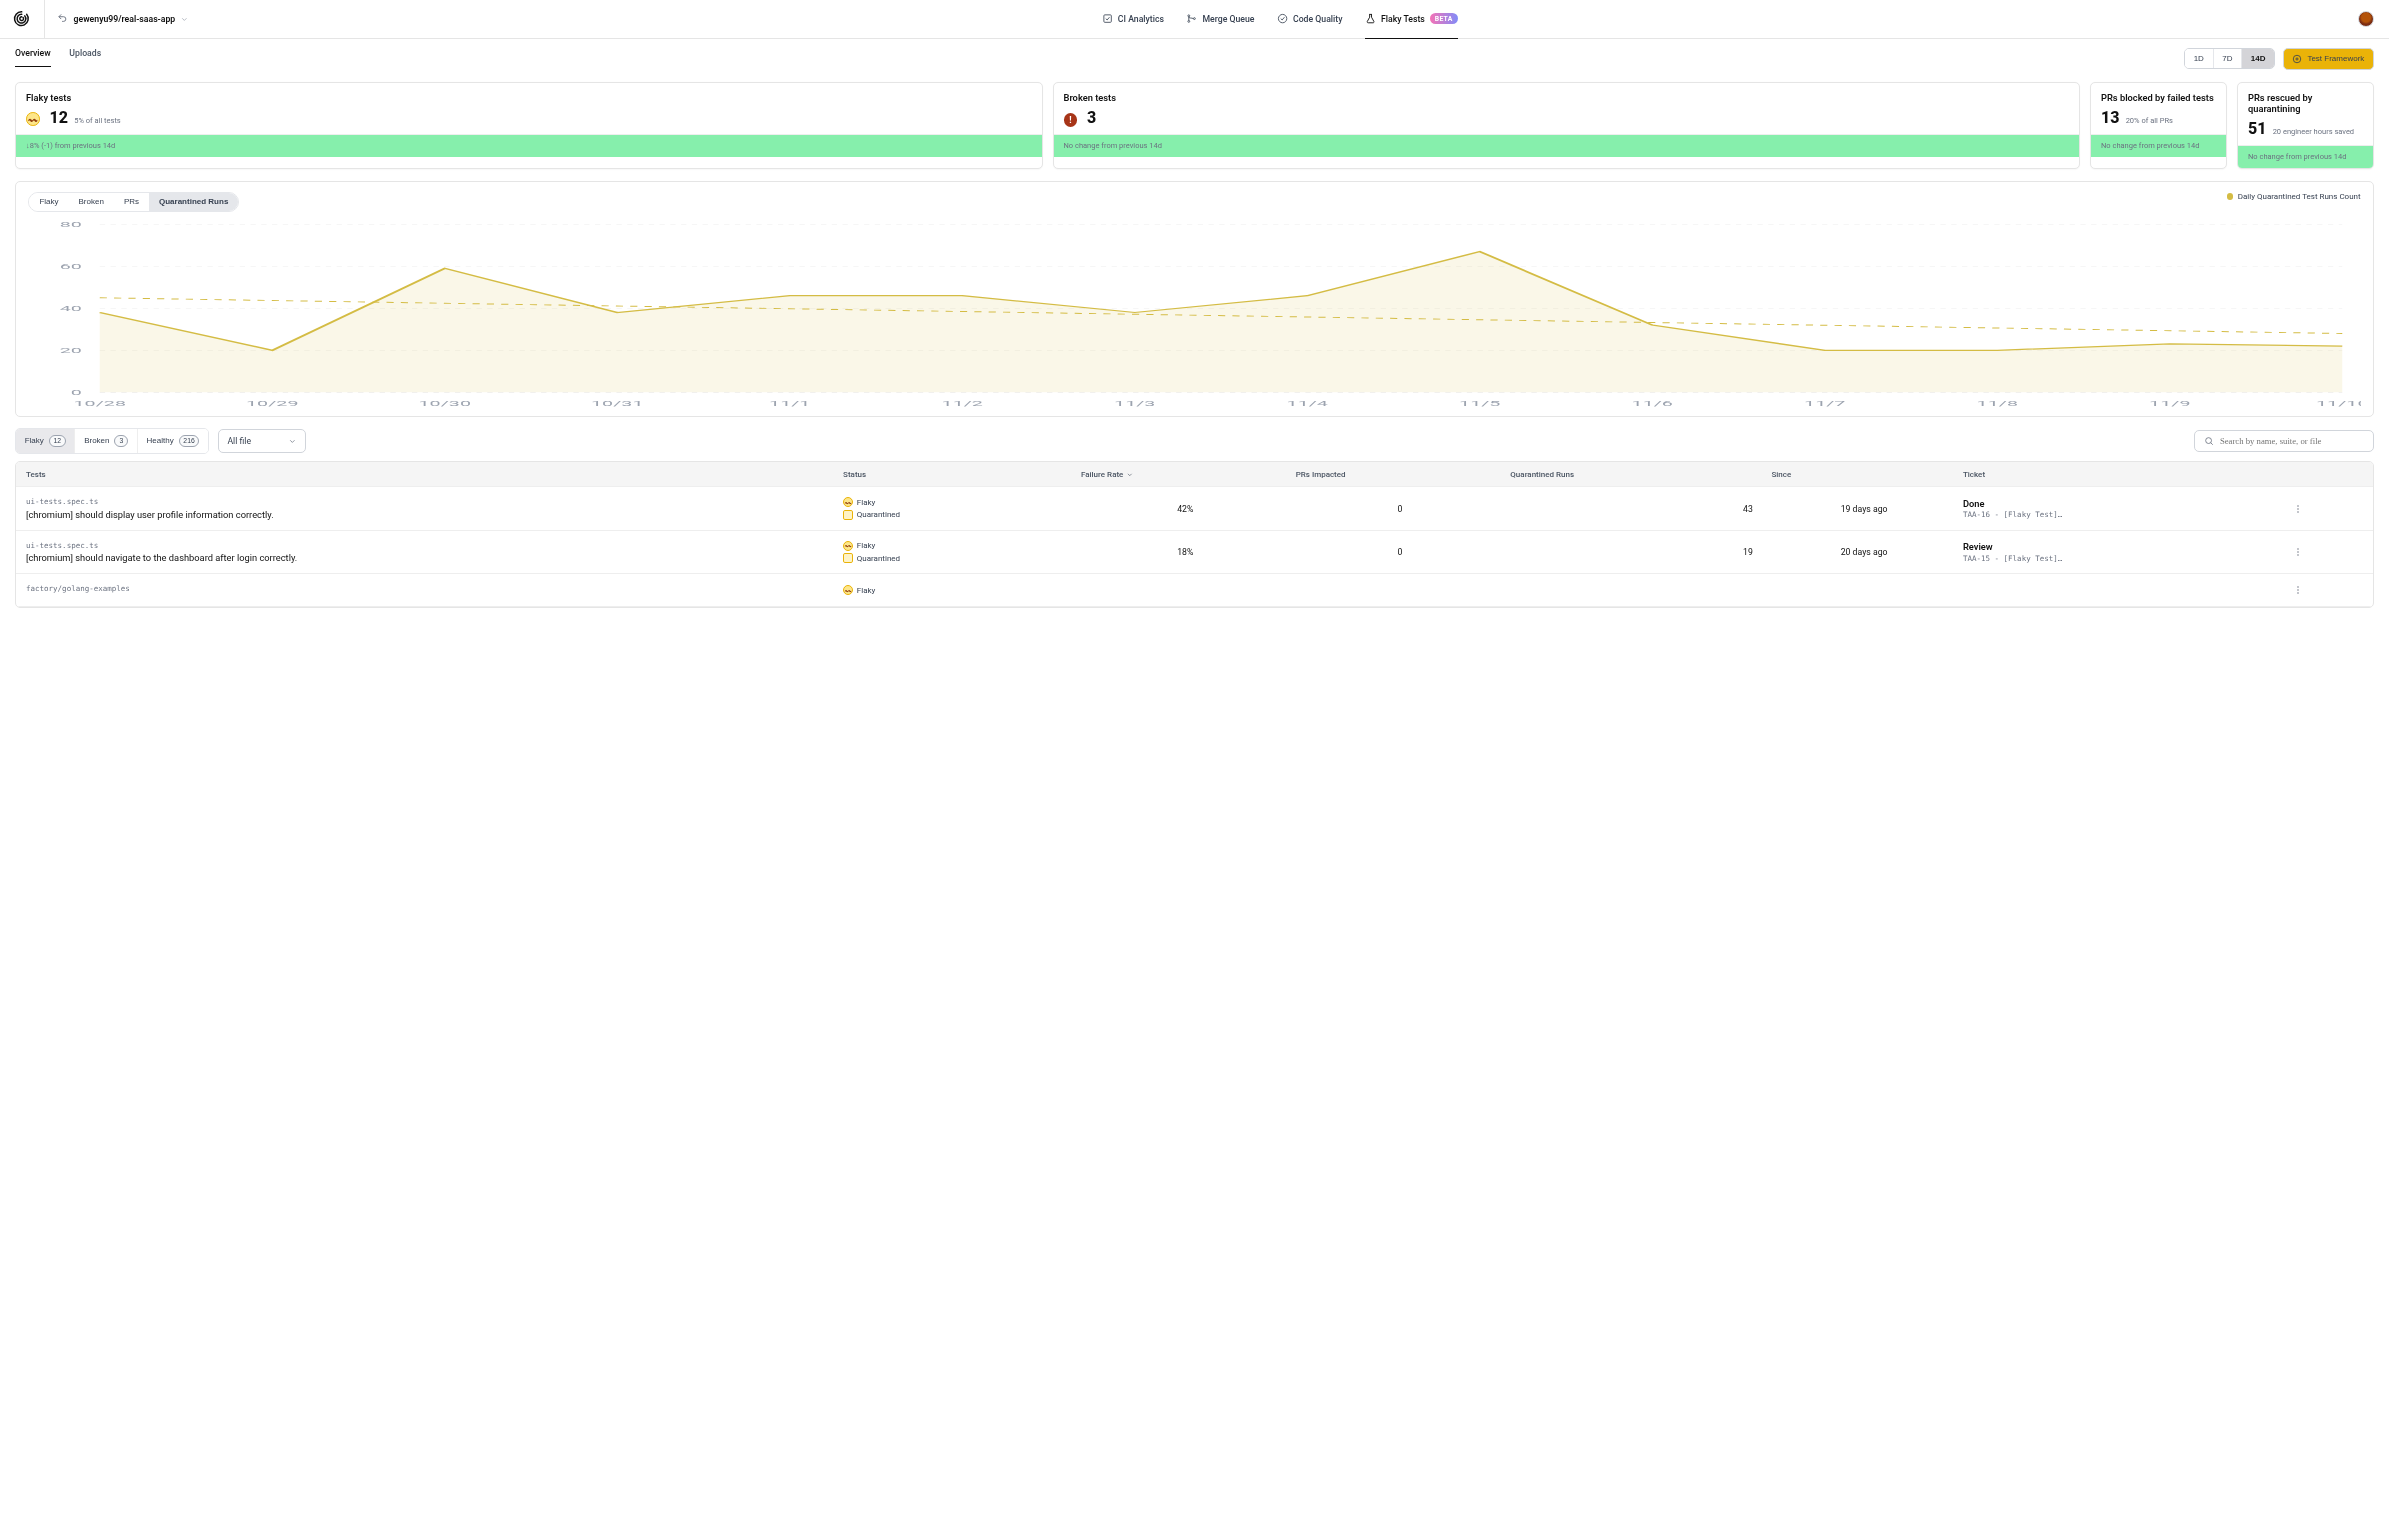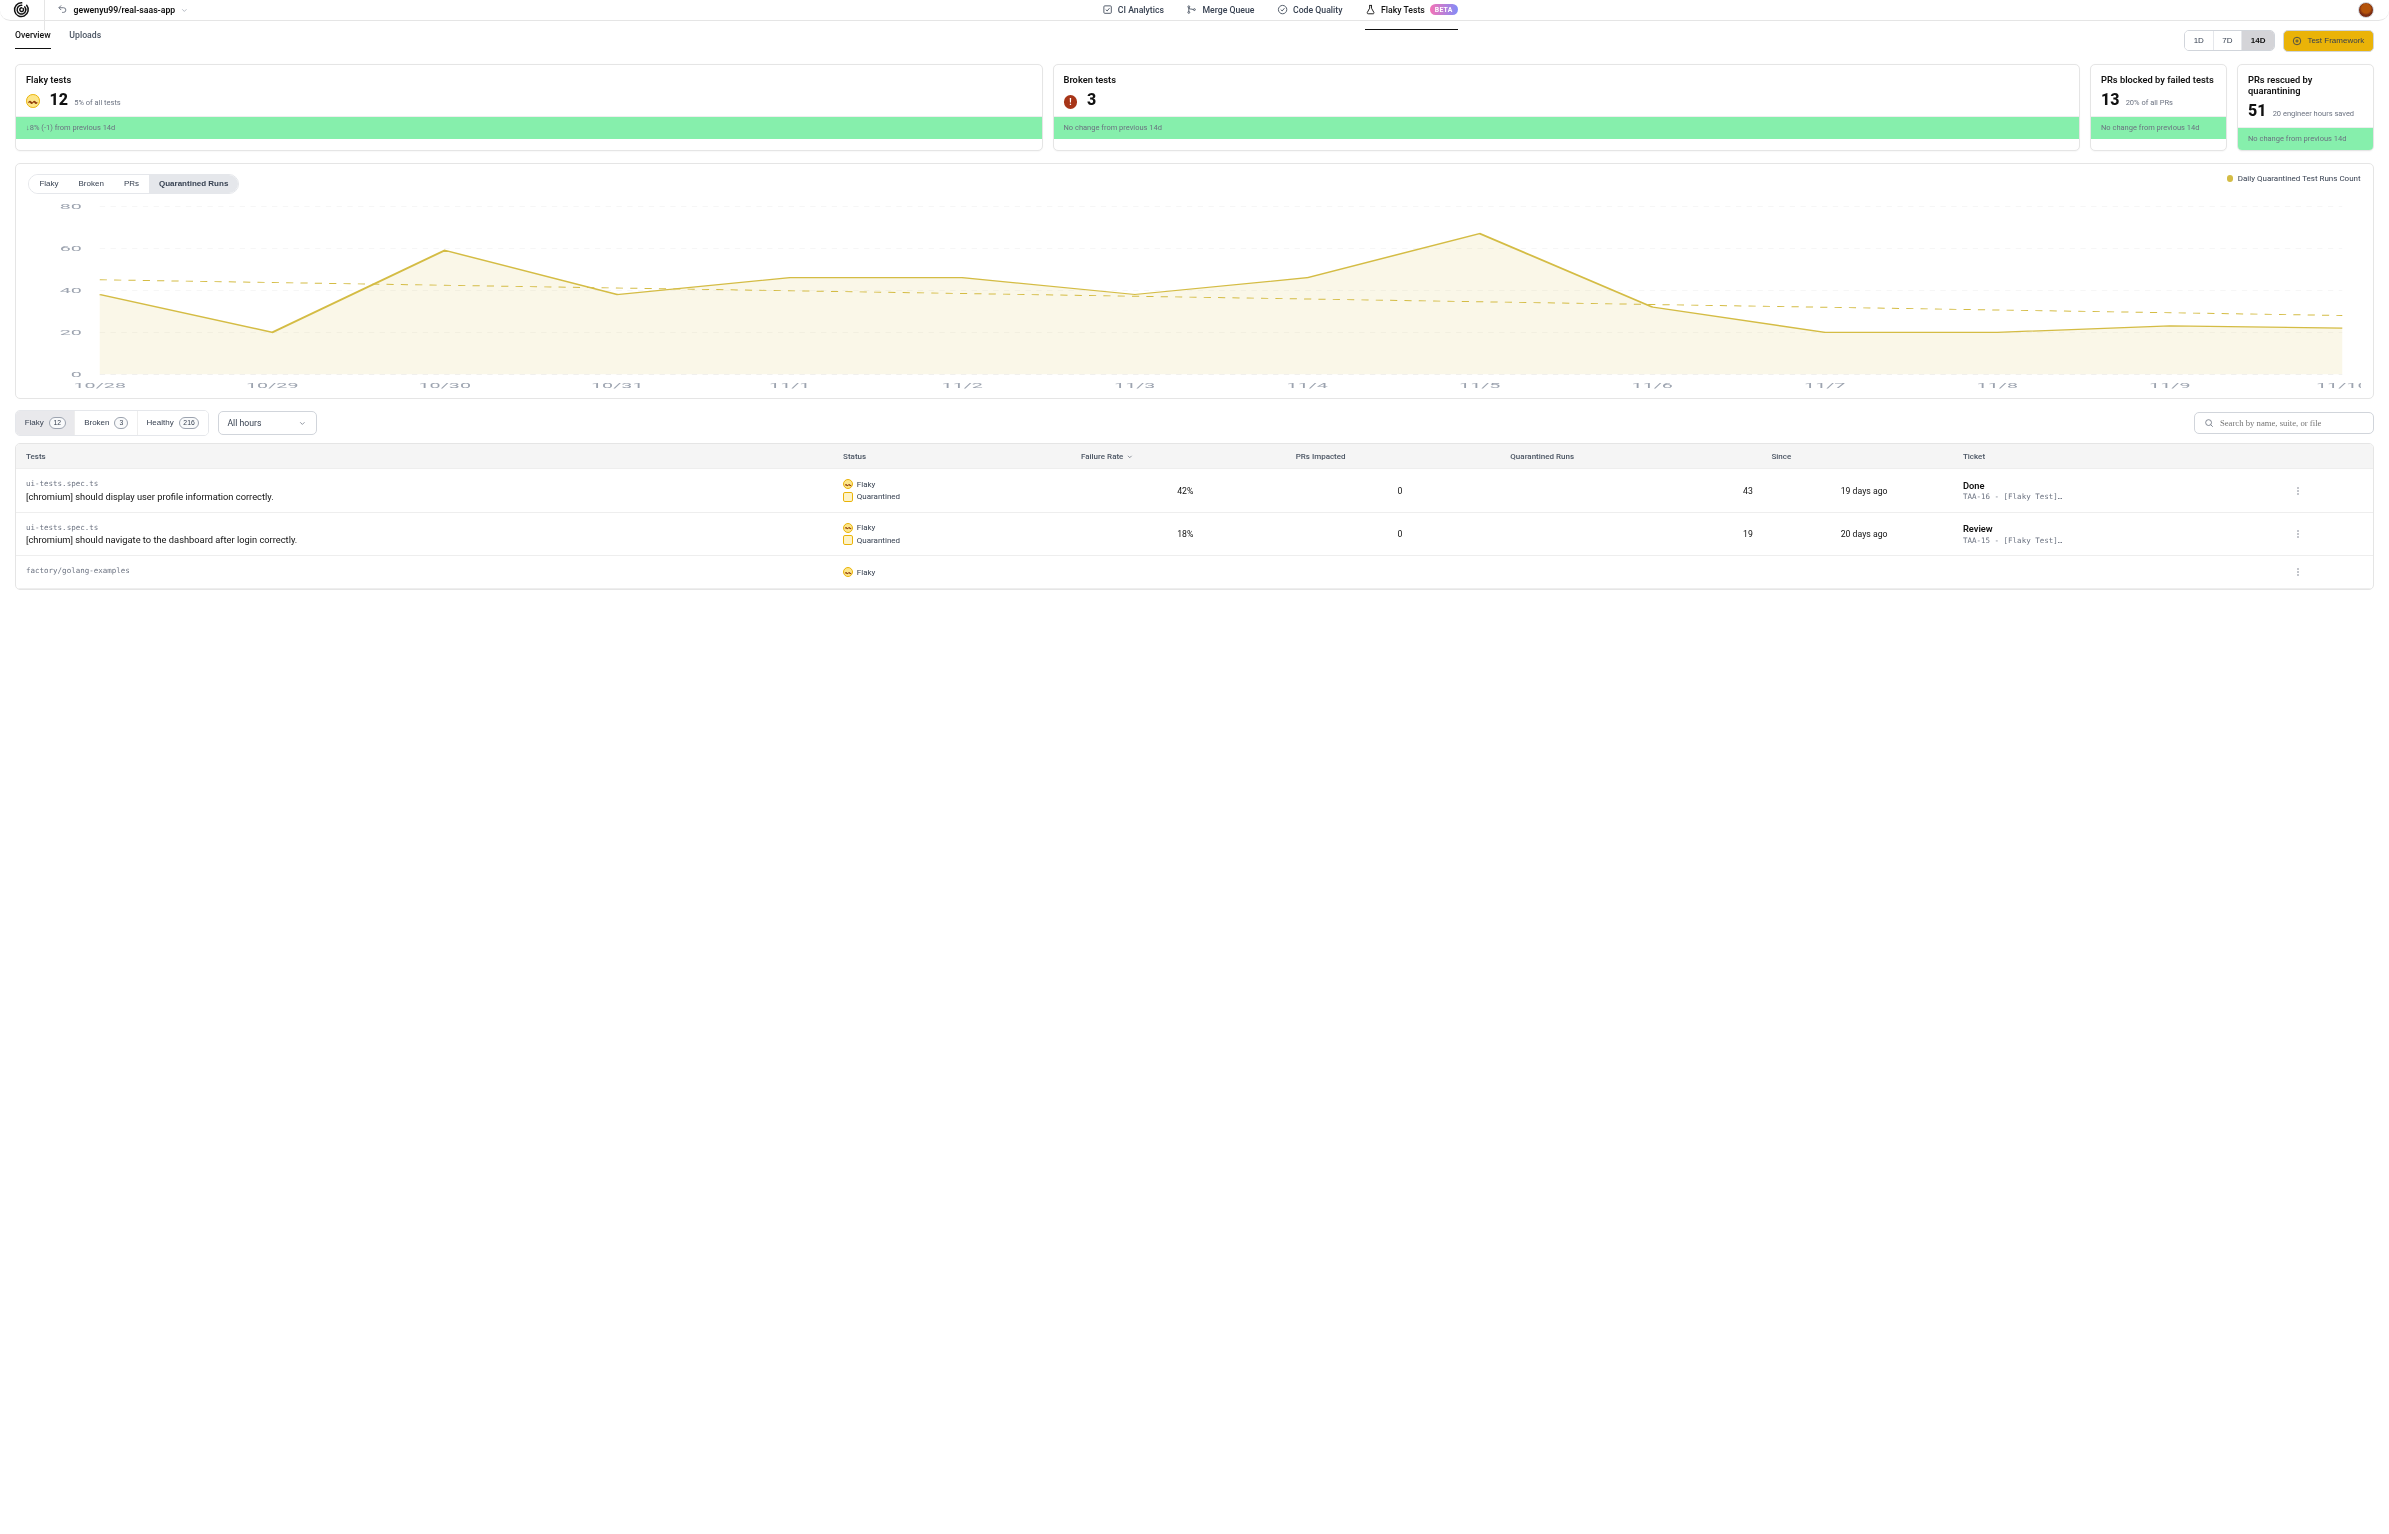--- a/index.html
+++ b/index.html
@@ -1,18 +1,18 @@
 <!DOCTYPE html>
 <html style="font-size:10px"><head>
 <meta charset="utf-8">
 <style>
   * { box-sizing: border-box; margin: 0; padding: 0; }
   body { font-family: -apple-system, BlinkMacSystemFont, "Segoe UI", Roboto, Helvetica, Arial, sans-serif; background: #fff; color: #111; font-size: 8.7px; }
   
-  .topbar { display:flex; align-items:center; border-bottom:0.6px solid #e5e5e5; height:21px; padding:0 15px 0 0;border-radius:13px; }
+  .topbar { display:flex; align-items:center; border-bottom:0.6px solid #e5e5e5; height:39px; padding:0 15px 0 0; }
   .logo-box { width:45px; height:39px; display:flex; align-items:center; justify-content:center; border-right:0.6px solid #e5e5e5; }
   .repo-sel { display:flex; align-items:center; gap:5px; padding:0 12.4px; font-weight:600; color:#111; cursor:pointer; }
   .repo-sel .chevron { color:#9ca3af; }
   .nav-primary { display:flex; align-items:center; gap:22.4px; margin-left:auto; margin-right:auto; }
   .nav-item { display:flex; align-items:center; gap:5px; color:#374151; height:39px; border-bottom:1.2px solid transparent; cursor:pointer; font-weight:500; }
   .nav-item.active { border-bottom:1.2px solid #111; color:#111; }
   .badge-beta { background:linear-gradient(90deg,#f472b6,#818cf8); color:#fff; font-size:6.8px; font-weight:700; padding:1.9px 5px; border-radius:6.2px; letter-spacing:0.3px; }
   .avatar { width:16px; height:16px; border-radius:50%; background:radial-gradient(circle at 50% 40%, #b45309 40%, #7c2d12 60%); border:0.6px solid #d1d5db; }
 
   
@@ -276,21 +276,21 @@
     <button class="pill-tab">
       <span>Broken</span>
       <span class="count-pill">3</span>
     </button>
     <button class="pill-tab">
       <span>Healthy</span>
       <span class="count-pill">216</span>
     </button>
   </div>
   <div class="dropdown">
-    <span>All hours</span>
+    <span>All file</span>
     <span>
         <svg width="8.7" height="8.7" viewBox="0 0 24 24" fill="none" stroke="#6b7280" stroke-width="2">
           <path d="M6 9l6 6 6-6"></path>
         </svg>
       </span>
   </div>
   <div class="search">
     <span>
         <svg width="10" height="10" viewBox="0 0 24 24" fill="none" stroke="#6b7280" stroke-width="2">
           <circle cx="11" cy="11" r="7"></circle>

